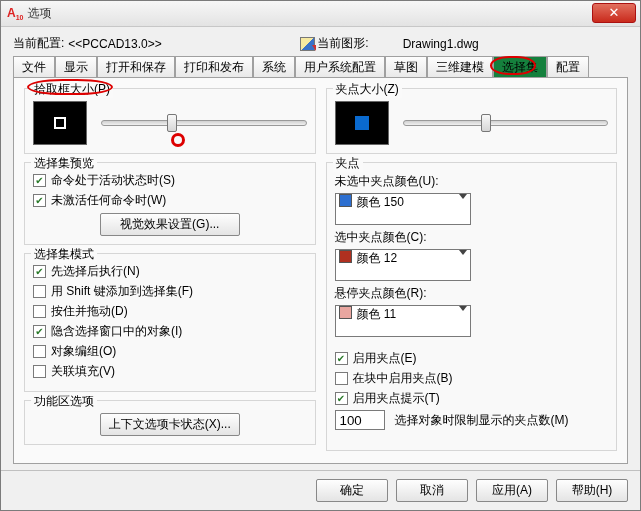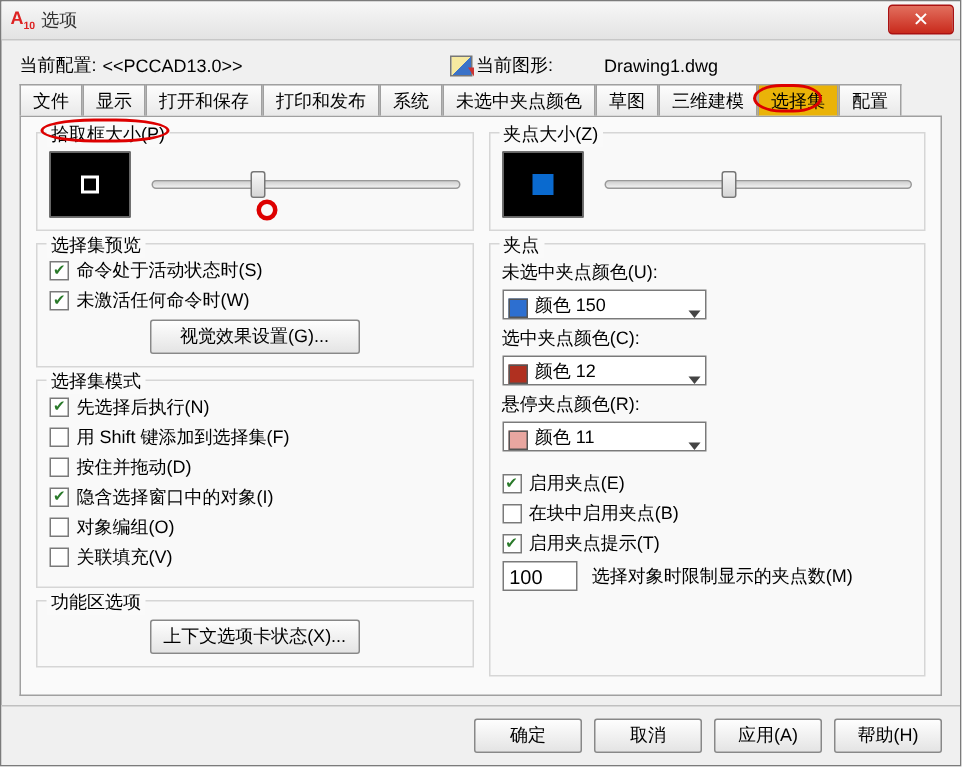--- a/index.html
+++ b/index.html
@@ -64,21 +64,21 @@
     border-bottom: none;
     background: linear-gradient(#fdfdfd,#e9e9e9);
     padding: 2px 8px;
     margin-right: 0px;
     font-size: 12px;
     cursor: pointer;
     position: relative;
     text-align: right;
   }
   .tab.active {
-    background: #eab308;
+    background: #15803d;
     font-weight: normal;
     z-index: 2;
   }
   .circle-tab-h {
     position:absolute;
     border: 2px solid #d00;
     border-radius: 50%/60%;
     pointer-events:none;
     width: 46px; height: 19px;
     top: -1px; left: -4px;
@@ -158,23 +158,23 @@
   }
   .chk.checked::after { content:"✔"; line-height:1; color:#2a7a2a;}
   .btn {
     border:1px solid #888; background:linear-gradient(#fefefe,#e4e4e4);
     padding: 2px 8px; font-size:12px; cursor:pointer;
     border-radius:2px;
     min-height:20px;
   }
   .btn.wide { width: 140px; text-align:center;}
   .color-combo {
-    display:flex; align-items:flex-end;
+    display:flex; align-items:flex-start;
     border:1px solid #7a7a7a; background:#fff;
-    height:20px; width: 136px; padding: 0 3px;
+    height:32px; width: 136px; padding: 0 3px;
     cursor:pointer;
   }
   .swatch { width:13px; height:13px; border:1px solid #555; margin-right:5px;}
   .combo-arrow {
     margin-left:auto; width:0;height:0;
     border-left:4px solid transparent;
     border-right:4px solid transparent;
     border-top:5px solid #444;
   }
   .txtbox {
@@ -223,21 +223,21 @@
       </span>
       <span style="margin-left:30px;">Drawing1.dwg</span>
     </div>
 
     <div class="tabs">
       <div class="tab">文件</div>
       <div class="tab">显示</div>
       <div class="tab">打开和保存</div>
       <div class="tab">打印和发布</div>
       <div class="tab">系统</div>
-      <div class="tab">未选中夹点颜色</div>
+      <div class="tab">用户系统配置</div>
       <div class="tab">草图</div>
       <div class="tab">三维建模</div>
       <div class="tab active" style="position:relative;">
         <span>选择集</span>
         <span class="circle-tab-h"></span>
       </div>
       <div class="tab">配置</div>
     </div>
 
     <div class="panel">

